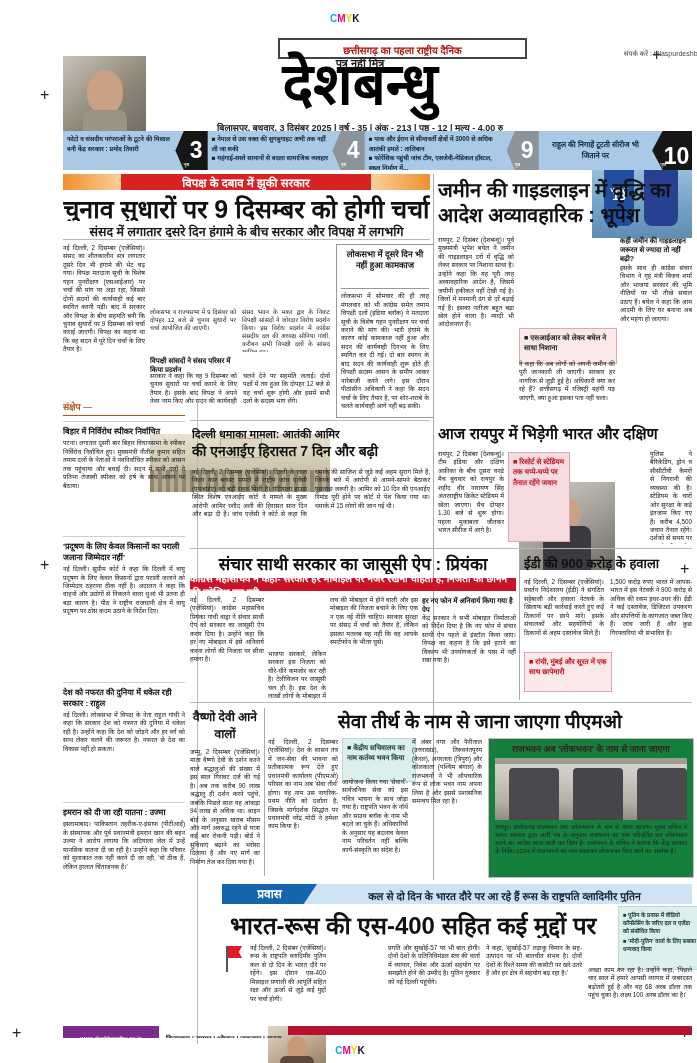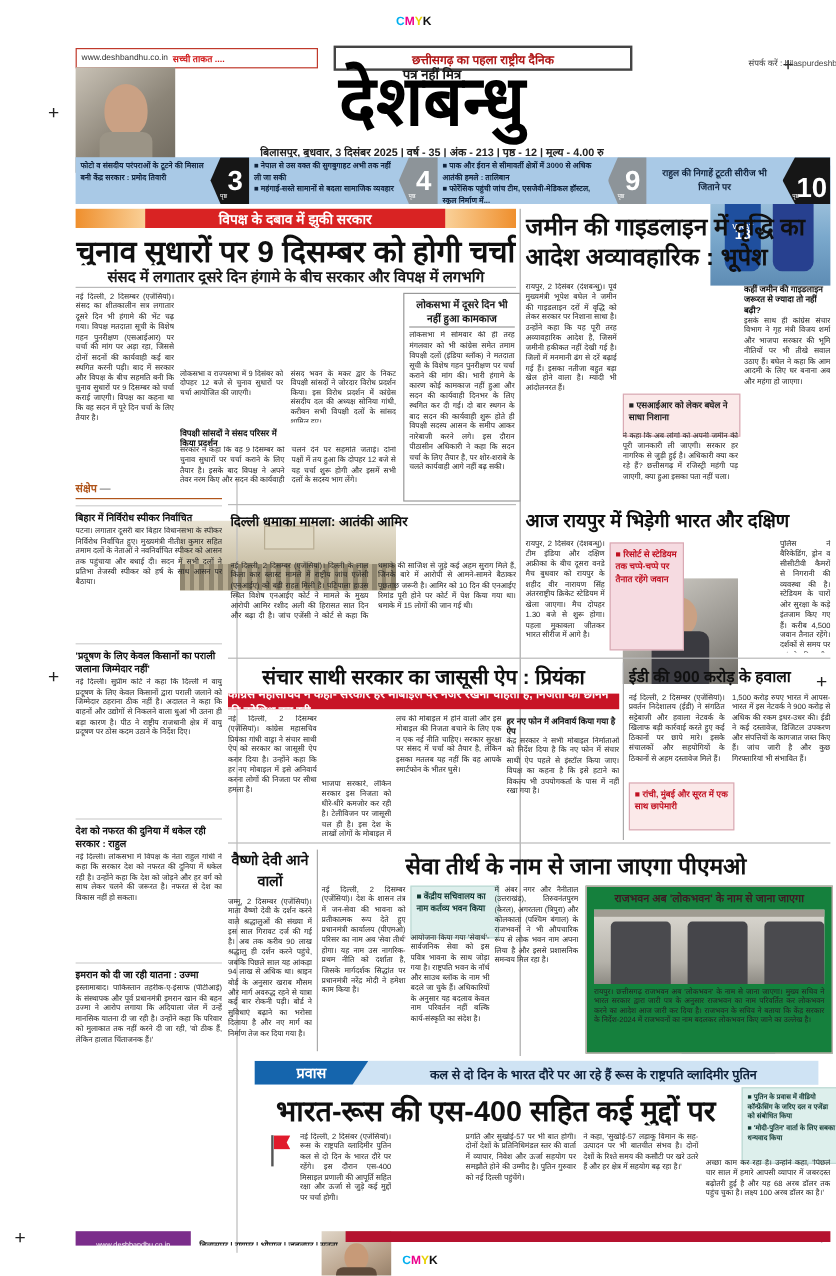--- a/index.html
+++ b/index.html
@@ -48,24 +48,20 @@
   <span class="c-c">C</span><span class="c-m">M</span><span class="c-y">Y</span><span class="c-k">K</span>
 </div>
 <div class="abs crop" style="left:40px;top:86px;">+</div>
 <div class="abs crop" style="left:652px;top:46px;">+</div>
 <div class="abs crop" style="left:40px;top:556px;">+</div>
 <div class="abs crop" style="left:680px;top:560px;">+</div>
 <div class="abs crop" style="left:12px;top:1024px;">+</div>
 <div class="abs crop" style="left:680px;top:1024px;">+</div>
 
 <div class="abs" style="left:63px;top:40px;width:629px;height:16px;">
-  <div class="abs" style="left:0;top:0;width:200px;height:15px;border:1px solid #c0392b;display:flex;align-items:center;background:#fff;">
-    <span style="font-size:7px;color:#333;padding:0 4px;">www.deshbandhu.co.in</span>
-    <span style="font-size:7.5px;color:#d01818;font-weight:bold;">सच्ची ताकत ....</span>
-  </div>
   <div class="abs ctr" style="left:215px;top:-2px;width:245px;height:17px;border:2px solid #444;background:#fff;">
     <span style="font-size:10px;font-weight:bold;color:#b01818;line-height:17px;">छत्तीसगढ़ का पहला राष्ट्रीय दैनिक</span>
   </div>
   <div class="abs" style="left:478px;top:2px;width:215px;text-align:right;">
     <span style="font-size:7px;color:#444;">संपर्क करें : bilaspurdeshbandhu@gmail.com</span>
   </div>
 </div>
 
 <div class="abs photo" style="left:63px;top:56px;width:83px;height:88px;background:linear-gradient(140deg,#c9c2b6,#8c8578 55%,#6e685d);">
   <div class="abs" style="left:24px;top:14px;width:36px;height:44px;border-radius:50% 50% 45% 45%;background:#caa184;"></div>
@@ -140,21 +136,21 @@
 <div class="abs photo" style="left:150px;top:246px;width:180px;height:58px;background:linear-gradient(180deg,#e8e2d2,#cfc6ae 55%,#b2a88c);">
   <div class="abs" style="left:0;top:36px;width:180px;height:22px;background:repeating-linear-gradient(90deg,#8f8670 0 4px,#b7ac92 4px 8px);"></div>
   <div class="abs" style="left:70px;top:4px;width:40px;height:18px;background:#ded7c2;border:1px solid #b7ac92;"></div>
 </div>
 <div class="abs cap just txt" style="left:150px;top:308px;width:86px;height:34px;">लोकसभा व राज्यसभा में 9 दिसंबर को दोपहर 12 बजे से चुनाव सुधारों पर चर्चा आयोजित की जाएगी।</div>
 <div class="abs cap just txt" style="left:242px;top:308px;width:88px;height:44px;">संसद भवन के मकर द्वार के निकट विपक्षी सांसदों ने जोरदार विरोध प्रदर्शन किया। इस विरोध प्रदर्शन में कांग्रेस संसदीय दल की अध्यक्ष सोनिया गांधी, करीबन सभी विपक्षी दलों के सांसद शामिल हुए।</div>
 <div class="abs crosshead txt" style="left:150px;top:356px;width:86px;height:16px;">विपक्षी सांसदों ने संसद परिसर में किया प्रदर्शन</div>
 <div class="abs body6 just txt" style="left:150px;top:372px;width:180px;height:46px;column-count:2;column-gap:6px;">सरकार ने कहा कि वह 9 दिसम्बर को चुनाव सुधारों पर चर्चा कराने के लिए तैयार है। इसके बाद विपक्ष ने अपने तेवर नरम किए और सदन की कार्यवाही चलने देने पर सहमति जताई। दोनों पक्षों में तय हुआ कि दोपहर 12 बजे से यह चर्चा शुरू होगी और इसमें सभी दलों के सदस्य भाग लेंगे।</div>
 
 <div class="abs subbox" style="left:336px;top:244px;width:88px;height:164px;">
-  <div class="ctr b txt" style="font-size:8.5px;line-height:1.25;border-bottom:1px solid #999;padding-bottom:2px;margin-bottom:3px;">लोकसभा में दूसरे दिन भी नहीं हुआ कामकाज</div>
+  <div class="ctr b txt" style="font-size:8.5px;line-height:1.25;border-bottom:1px solid #999;padding-bottom:18px;margin-bottom:3px;">लोकसभा में दूसरे दिन भी नहीं हुआ कामकाज</div>
   <div class="body6 just txt" style="height:128px;">लोकसभा में सोमवार की ही तरह मंगलवार को भी कांग्रेस समेत तमाम विपक्षी दलों (इंडिया ब्लॉक) ने मतदाता सूची के विशेष गहन पुनरीक्षण पर चर्चा कराने की मांग की। भारी हंगामे के कारण कोई कामकाज नहीं हुआ और सदन की कार्यवाही दिनभर के लिए स्थगित कर दी गई। दो बार स्थगन के बाद सदन की कार्यवाही शुरू होते ही विपक्षी सदस्य आसन के समीप आकर नारेबाजी करने लगे। इस दौरान पीठासीन अधिकारी ने कहा कि सदन चर्चा के लिए तैयार है, पर शोर-शराबे के चलते कार्यवाही आगे नहीं बढ़ सकी।</div>
 </div>
 
 <div class="abs rule-v" style="left:433px;top:174px;height:706px;"></div>
 <div class="abs headline txt" style="left:438px;top:178px;width:254px;height:52px;">
   <span style="font-size:20px;line-height:1.25;">जमीन की गाइडलाइन में वृद्धि का आदेश अव्यावहारिक : भूपेश</span>
 </div>
 <div class="abs body6 just txt" style="left:438px;top:236px;width:76px;height:160px;">रायपुर, 2 दिसंबर (देशबन्धु)। पूर्व मुख्यमंत्री भूपेश बघेल ने जमीन की गाइडलाइन दरों में वृद्धि को लेकर सरकार पर निशाना साधा है। उन्होंने कहा कि यह पूरी तरह अव्यावहारिक आदेश है, जिसमें जमीनी हकीकत नहीं देखी गई है। जिलों में मनमानी ढंग से दरें बढ़ाई गई हैं। इसका नतीजा बहुत बड़ा खेल होने वाला है। म्यादी भी आंदोलनरत हैं।</div>
 <div class="abs photo" style="left:519px;top:236px;width:96px;height:88px;background:linear-gradient(150deg,#d6d3cc,#9b9892 60%,#6f6c66);">
   <div class="abs" style="left:34px;top:16px;width:28px;height:32px;border-radius:50%;background:#caa184;"></div>
@@ -189,20 +185,21 @@
   <div class="sb-sep"></div>
   <div>
     <div class="sb-title">इमरान को दी जा रही यातना : उज्मा</div>
     <div class="sb-body txt" style="height:150px;">इस्लामाबाद। पाकिस्तान तहरीक-ए-इंसाफ (पीटीआई) के संस्थापक और पूर्व प्रधानमंत्री इमरान खान की बहन उज्मा ने आरोप लगाया कि अदियाला जेल में उन्हें मानसिक यातना दी जा रही है। उन्होंने कहा कि परिवार को मुलाकात तक नहीं करने दी जा रही, 'वो ठीक हैं, लेकिन हालात चिंताजनक हैं।'</div>
   </div>
 </div>
 
 <div class="abs rule-h" style="left:190px;top:420px;width:240px;"></div>
 <div class="abs headline txt" style="left:192px;top:426px;width:238px;height:38px;">
   <div style="font-size:11px;">दिल्ली धमाका मामला: आतंकी आमिर</div>
+  <div style="font-size:14px;">की एनआईए हिरासत 7 दिन और बढ़ी</div>
 </div>
 <div class="abs body6 just txt" style="left:192px;top:468px;width:238px;height:76px;column-count:2;column-gap:8px;">नई दिल्ली, 2 दिसम्बर (एजेंसियां)। दिल्ली के लाल किला कार ब्लास्ट मामले में राष्ट्रीय जांच एजेंसी (एनआईए) को बड़ी राहत मिली है। पटियाला हाउस स्थित विशेष एनआईए कोर्ट ने मामले के मुख्य आरोपी आमिर रशीद अली की हिरासत सात दिन और बढ़ा दी है। जांच एजेंसी ने कोर्ट से कहा कि धमाके की साजिश से जुड़े कई अहम सुराग मिले हैं, जिनके बारे में आरोपी से आमने-सामने बैठाकर पूछताछ जरूरी है। आमिर को 10 दिन की एनआईए रिमांड पूरी होने पर कोर्ट में पेश किया गया था। धमाके में 15 लोगों की जान गई थी।</div>
 
 <div class="abs headline txt" style="left:438px;top:422px;width:254px;height:22px;">
   <span style="font-size:15.5px;">आज रायपुर में भिड़ेगी भारत और दक्षिण अफ्रीका की टीम</span>
 </div>
 <div class="abs body6 just txt" style="left:438px;top:450px;width:66px;height:94px;">रायपुर, 2 दिसंबर (देशबन्धु)। टीम इंडिया और दक्षिण अफ्रीका के बीच दूसरा वनडे मैच बुधवार को रायपुर के शहीद वीर नारायण सिंह अंतरराष्ट्रीय क्रिकेट स्टेडियम में खेला जाएगा। मैच दोपहर 1.30 बजे से शुरू होगा। पहला मुकाबला जीतकर भारत सीरीज में आगे है।</div>
 <div class="abs pinkbox txt" style="left:508px;top:452px;width:52px;height:80px;">■ रिसोर्ट से स्टेडियम तक चप्पे-चप्पे पर तैनात रहेंगे जवान</div>
 <div class="abs photo" style="left:568px;top:450px;width:78px;height:94px;background:linear-gradient(180deg,#9fc4e2,#6fa3cb 60%,#4f83ad);">
   <div class="abs" style="left:10px;top:26px;width:20px;height:54px;border-radius:6px;background:#1d3f8f;"></div>
@@ -259,21 +256,21 @@
   <div class="ctr b txt" style="font-size:9px;color:#3a1d22;padding:3px 2px;">राजभवन अब 'लोकभवन' के नाम से जाना जाएगा</div>
   <div class="photo" style="position:relative;margin:0 6px;height:62px;background:linear-gradient(180deg,#dcd9d2,#b5b2aa 70%,#8e8b84);overflow:hidden;">
     <div class="abs" style="left:14px;top:10px;width:50px;height:52px;background:#4a4a4e;border-radius:4px 4px 0 0;"></div>
     <div class="abs" style="left:78px;top:10px;width:50px;height:52px;background:#45454a;border-radius:4px 4px 0 0;"></div>
     <div class="abs" style="left:142px;top:10px;width:50px;height:52px;background:#4a4a4e;border-radius:4px 4px 0 0;"></div>
     <div class="abs" style="left:0;top:0;width:204px;height:6px;background:#a09c92;"></div>
   </div>
   <div class="cap just txt" style="padding:3px 6px;height:48px;">रायपुर। छत्तीसगढ़ राजभवन अब 'लोकभवन' के नाम से जाना जाएगा। मुख्य सचिव ने भारत सरकार द्वारा जारी पत्र के अनुसार राजभवन का नाम परिवर्तित कर लोकभवन करने का आदेश आज जारी कर दिया है। राजभवन के सचिव ने बताया कि केंद्र सरकार के निर्देश-2024 में राजभवनों का नाम बदलकर लोकभवन किए जाने का उल्लेख है।</div>
 </div>
 
-<div class="abs" style="left:212px;top:884px;width:470px;height:20px;background:#cfe3f4;">
+<div class="abs" style="left:222px;top:884px;width:470px;height:20px;background:#cfe3f4;">
   <div class="abs ctr" style="left:0;top:0;width:95px;height:20px;background:#1565ad;clip-path:polygon(0 0,100% 0,86% 100%,0 100%);">
     <span style="color:#fff;font-weight:bold;font-size:12px;line-height:20px;">प्रवास</span>
   </div>
   <div class="abs ctr txt" style="left:100px;top:2px;width:365px;height:16px;">
     <span style="font-size:10.5px;font-weight:bold;color:#10233c;">कल से दो दिन के भारत दौरे पर आ रहे हैं रूस के राष्ट्रपति व्लादिमीर पुतिन</span>
   </div>
 </div>
 <div class="abs headline txt" style="left:230px;top:908px;width:384px;height:30px;">
   <span style="font-size:24px;">भारत-रूस की एस-400 सहित कई मुद्दों पर होगी चर्चा</span>
 </div>

